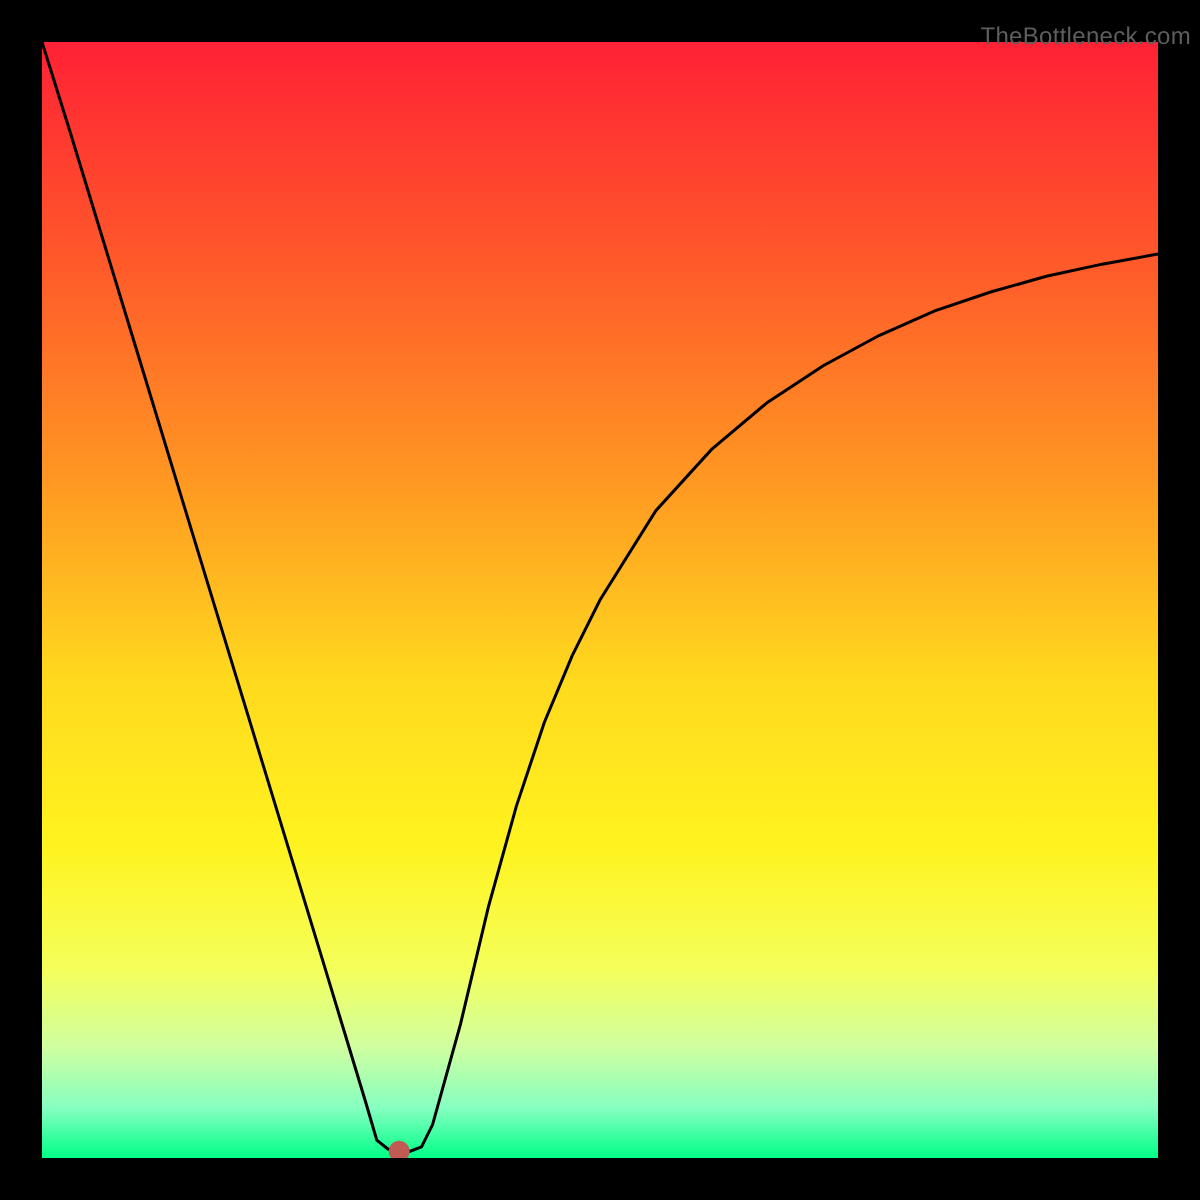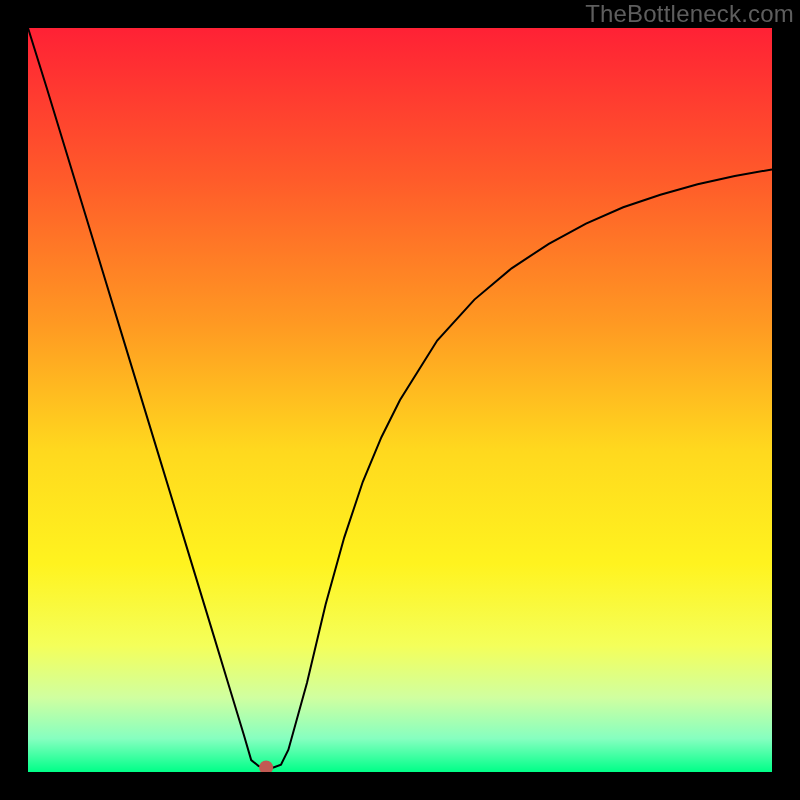--- a/index.html
+++ b/index.html
@@ -13,24 +13,24 @@
   .plot-area {
     position: absolute;
     left: 28px;
     top: 28px;
     width: 744px;
     height: 744px;
     
   }
   .watermark {
     position: absolute;
-    top: 0;
+    top: 16px;
     right: 6px;
     font-family: Arial, Helvetica, sans-serif;
-    font-size: 24px;
+    font-size: 16px;
     color: #5e5e5e;
     letter-spacing: 0.2px;
     font-weight: 500;
   }
   svg { display: block; }
 </style>
 </head>
 <body>
 
 <div class="frame">

